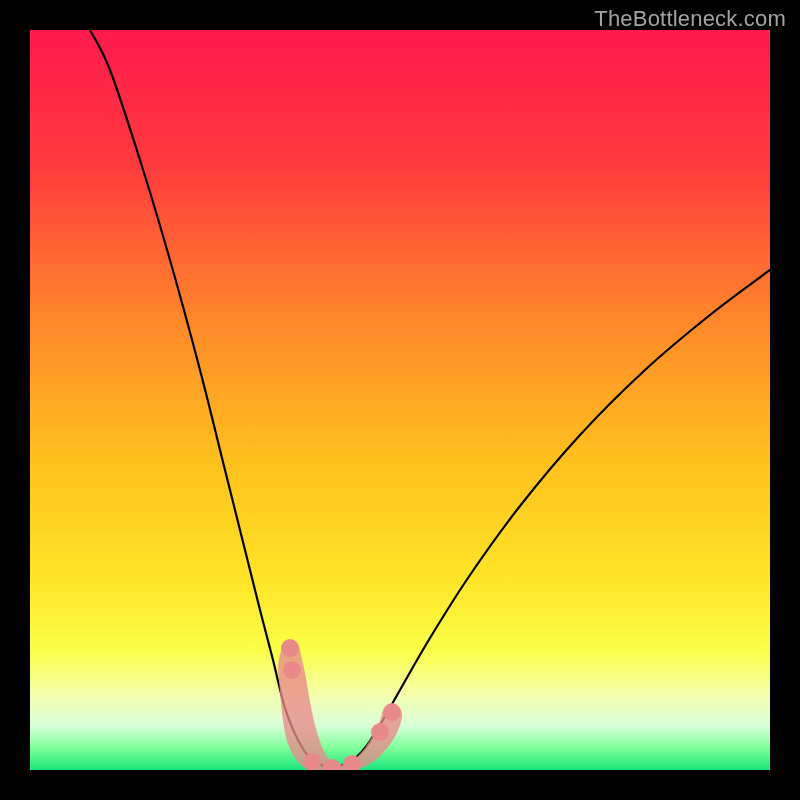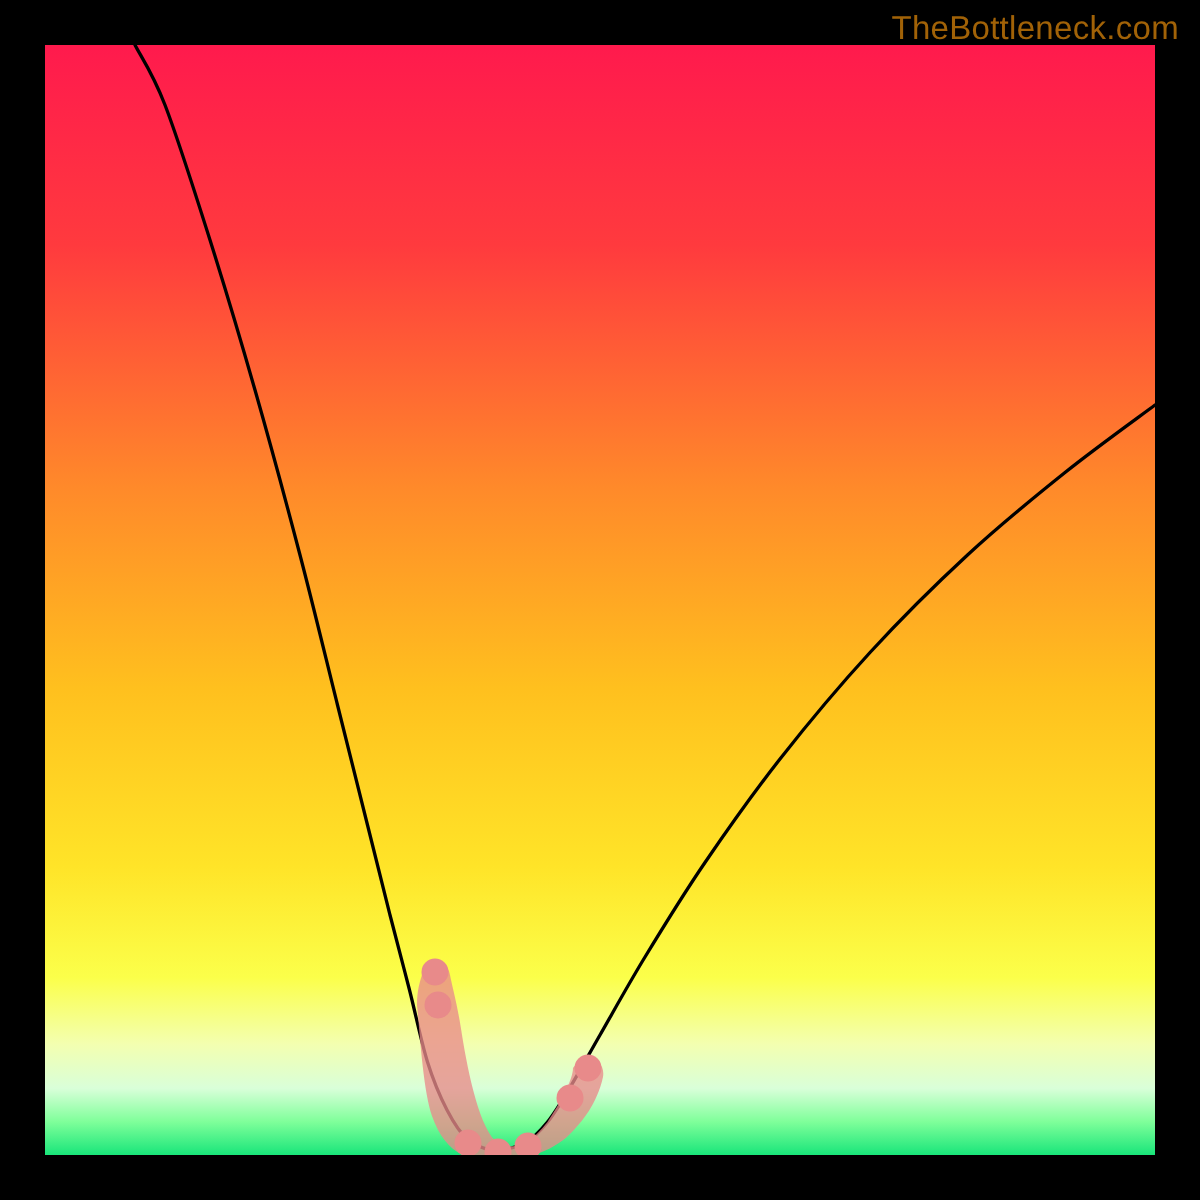--- a/index.html
+++ b/index.html
@@ -26,21 +26,21 @@
     overflow: hidden;
   }
   .gradient {
     position: absolute;
     inset: 0;
   }
   .watermark {
     position: absolute;
     top: 6px;
     right: 14px;
-    color: #a16207;
+    color: #a3a3a3;
     font-size: 22px;
     letter-spacing: 0.2px;
     font-weight: 400;
   }
   svg {
     position: absolute;
     inset: 0;
   }
 </style>
 </head>

